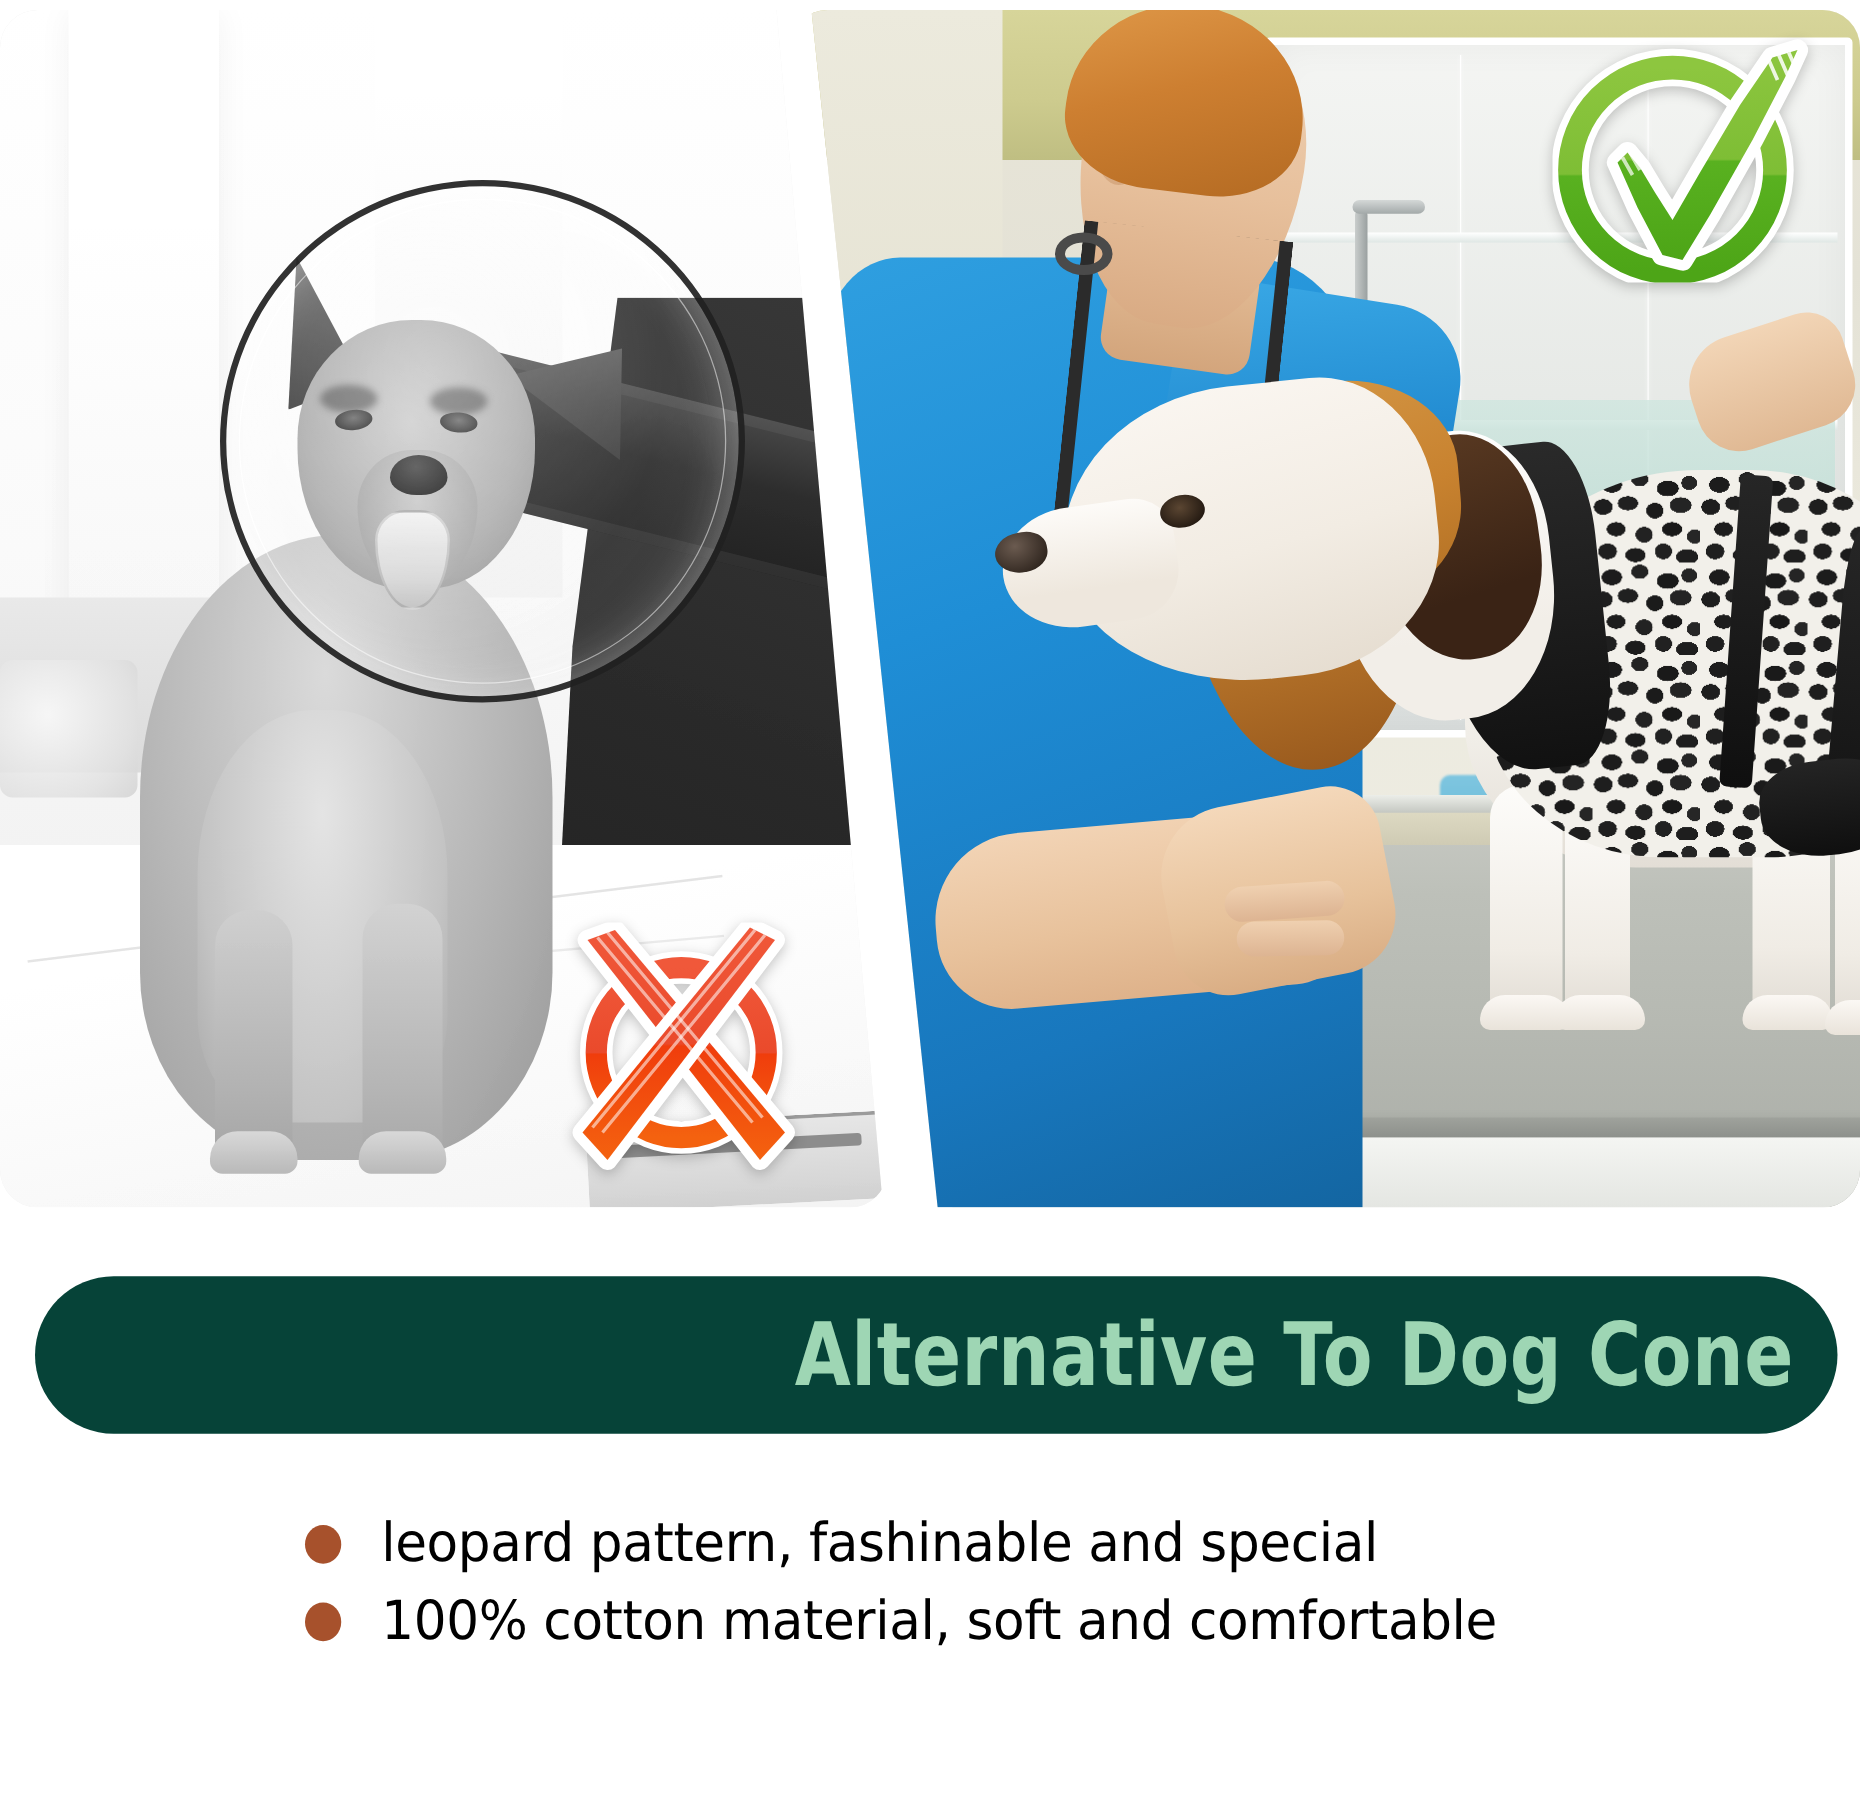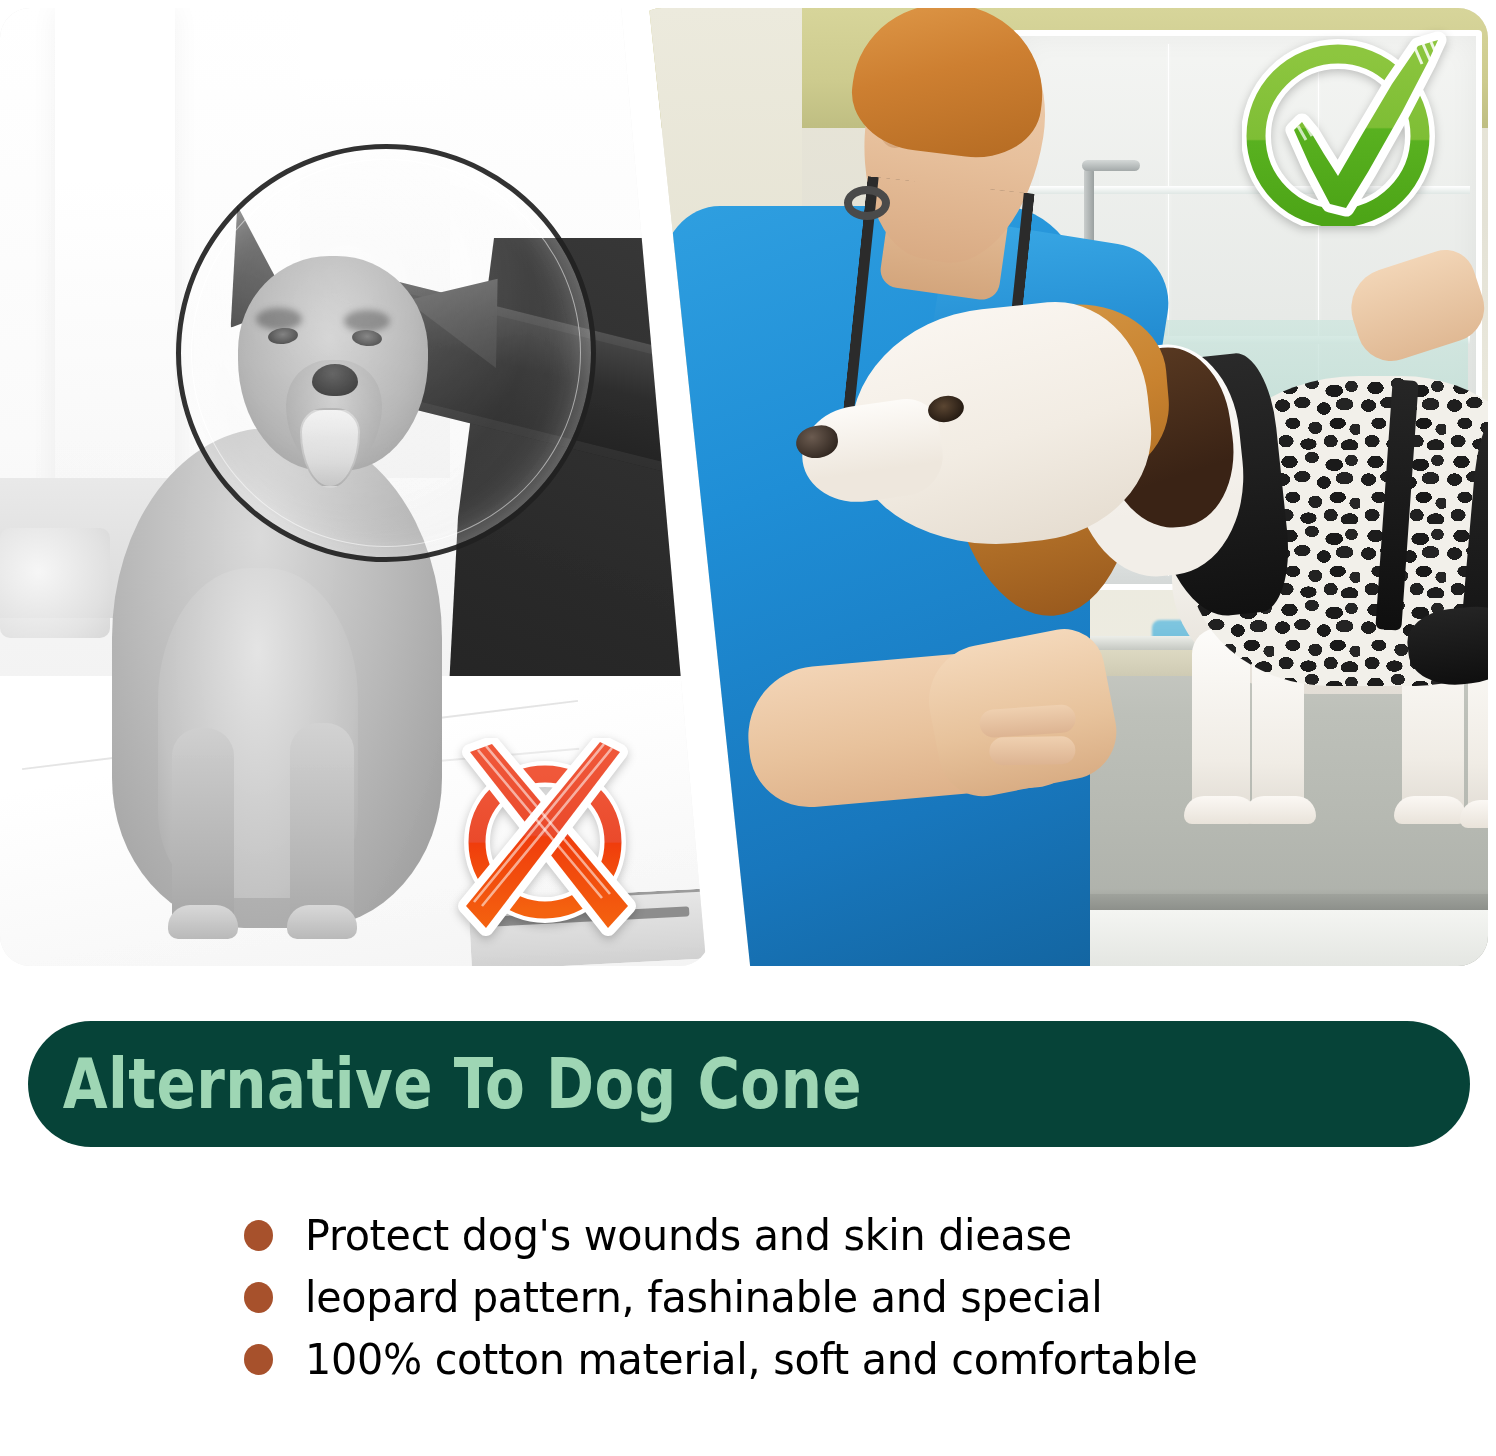--- a/index.html
+++ b/index.html
@@ -533,21 +533,21 @@
   .badge-check { left: 1242px; top: 26px; width: 210px; height: 200px; }
   .badge-cross { left: 452px; top: 738px; width: 186px; height: 200px; }
 
   
   .headline-banner {
     position: absolute;
     left: 28px; top: 1021px;
     width: 1442px; height: 126px;
     background: #064338;
     border-radius: 64px;
-    display: flex; align-items: center; justify-content: flex-start;
+    display: flex; align-items: center; justify-content: flex-end;
   }
   .headline-text {
     color: #9ed6b4;
     font-family: "DejaVu Sans Condensed", "Liberation Sans Narrow", "Liberation Sans", sans-serif;
     font-weight: bold;
     font-size: 70px;
     letter-spacing: 0.5px;
     line-height: 1;
     transform: scaleX(0.92);
     white-space: nowrap;
@@ -747,24 +747,20 @@
     </div>
   </div>
 
   <div class="headline-banner" style="background: rgb(6, 67, 56);">
     <span class="headline-text" style="color: rgb(158, 214, 180);">Alternative To Dog Cone</span>
   </div>
 
   <ul class="feature-list" style="list-style:none;">
     <li class="feature-item">
       <span class="feature-dot" style="background: rgb(167, 81, 44);"></span>
-      <span class="feature-label">Protect dog's wounds and skin diease</span>
-    </li>
-    <li class="feature-item">
-      <span class="feature-dot" style="background: rgb(167, 81, 44);"></span>
       <span class="feature-label">leopard pattern, fashinable and special</span>
     </li>
     <li class="feature-item">
       <span class="feature-dot" style="background: rgb(167, 81, 44);"></span>
       <span class="feature-label">100% cotton material, soft and comfortable</span>
     </li>
   </ul>
 
 </div>
 

